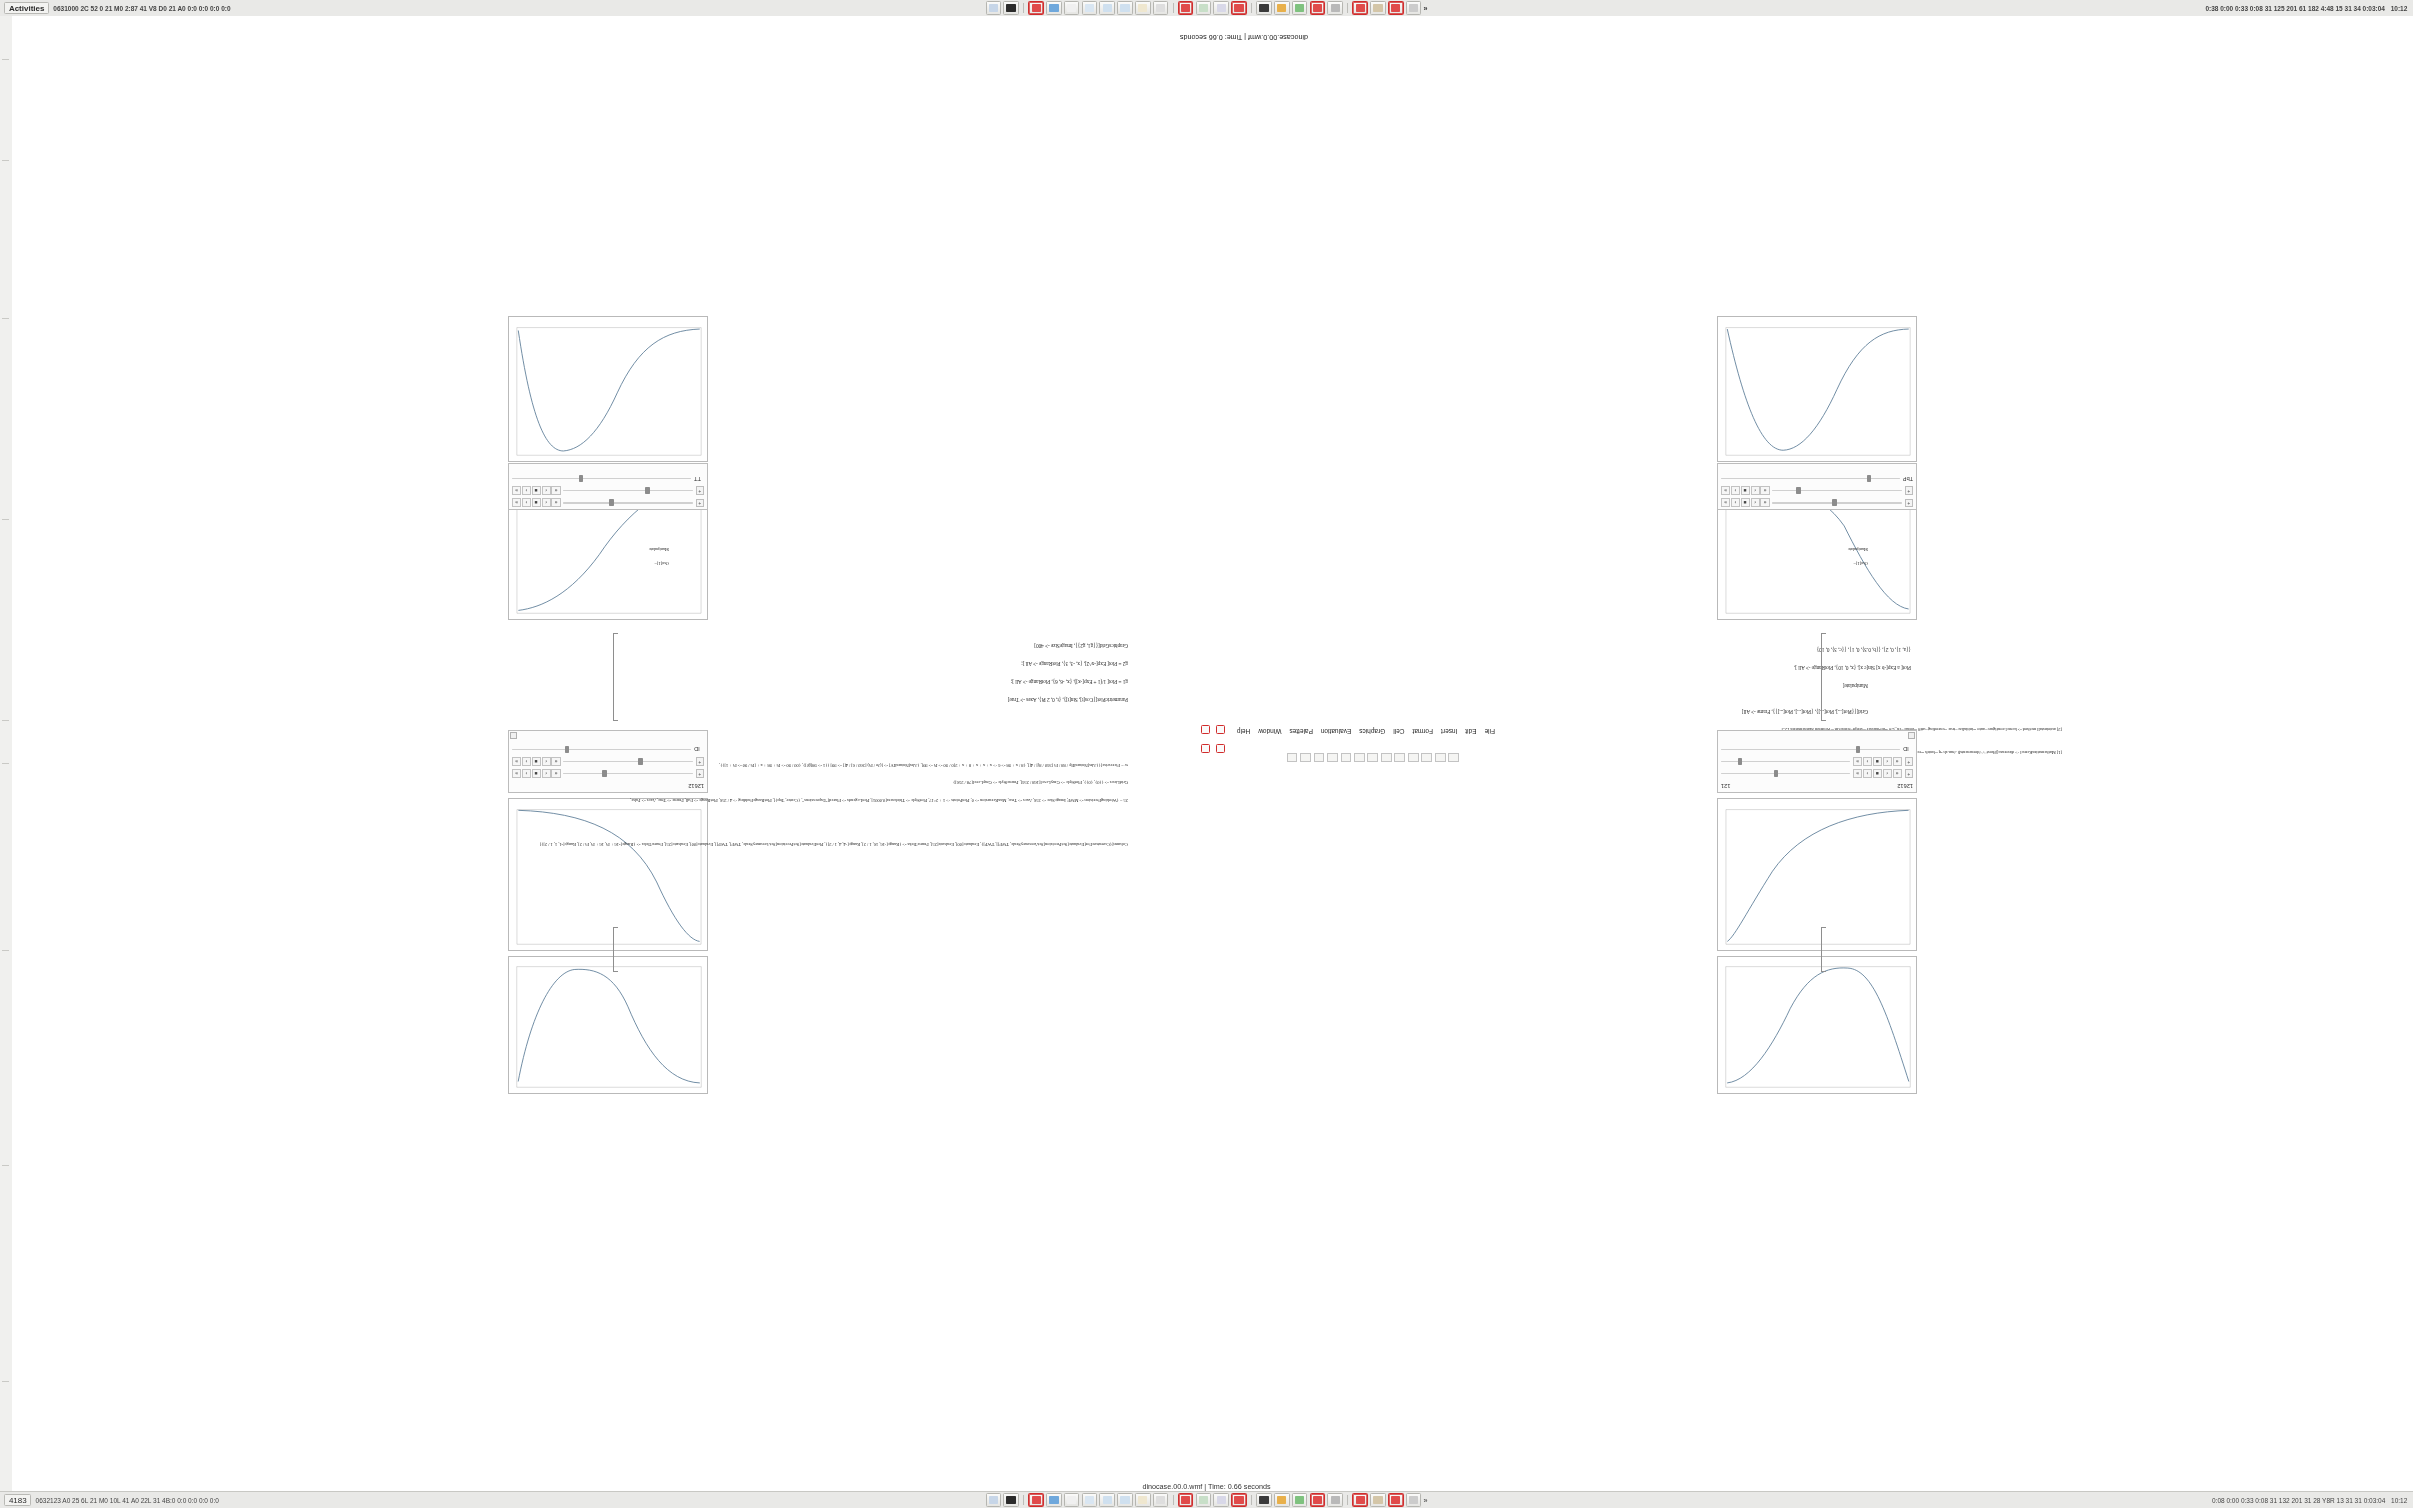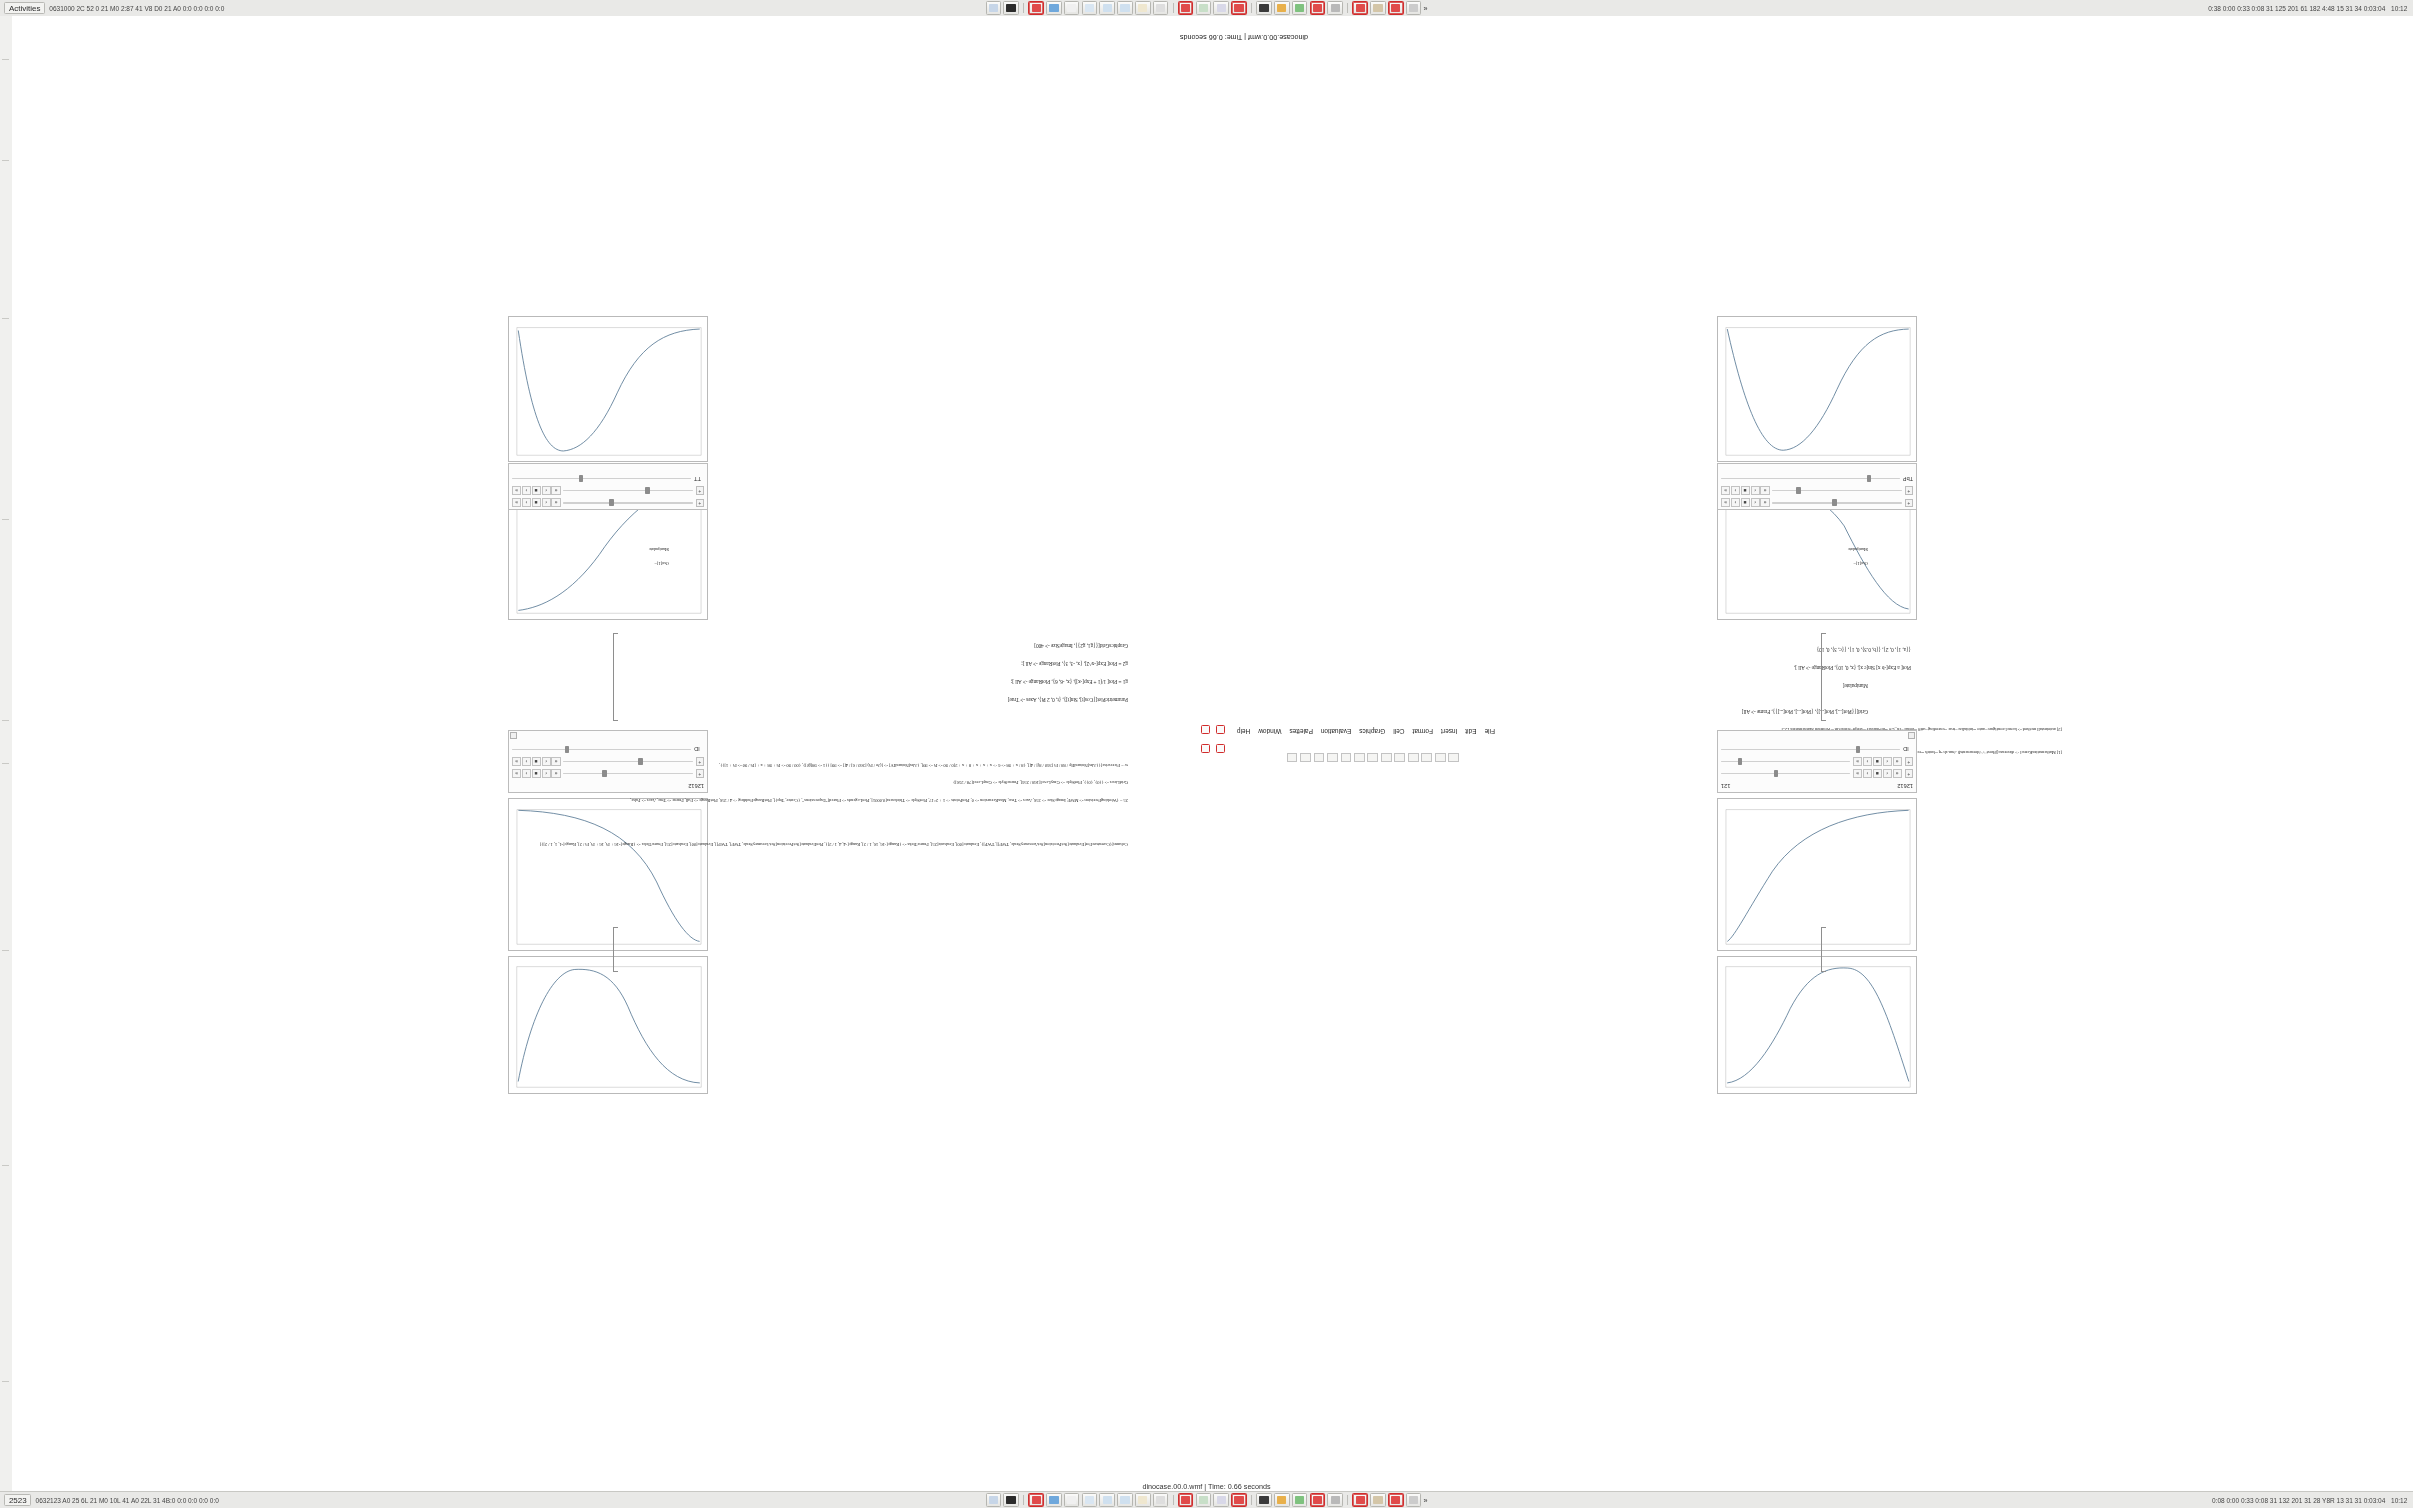--- a/index.html
+++ b/index.html
@@ -2,21 +2,21 @@
 <html style="font-size:11.5px"><head>
 <meta charset="utf-8">
 <style>
   html,body{margin:0;padding:0;background:#ffffff;}
   body{font-family:"Liberation Sans",sans-serif;color:#1a1a1a;}
   #screen{position:relative;width:2413px;height:1508px;overflow:hidden;background:#fdfdfd;}
 
   
   .panel{position:absolute;left:0;width:2413px;background:#e9e9e7;border-bottom:0.7px solid #c8c8c4;
          display:flex;align-items:center;font-size:8px;color:#2b2b2b;}
-  .panel.top{top:0;height:16px;}
+  .panel.top{top:0;height:16px;font-weight:bold;}
   .panel.bottom{bottom:0;height:16px;border-top:0.7px solid #c8c8c4;border-bottom:none;}
   .panel .left{display:flex;align-items:center;gap:4.3px;padding-left:4.3px;white-space:nowrap;}
   .panel .right{margin-left:auto;display:flex;align-items:center;gap:5.7px;padding-right:5.7px;white-space:nowrap;}
   .panel .center{position:absolute;left:50%;transform:translateX(-50%);display:flex;align-items:center;gap:2.2px;}
   .menu-btn{display:inline-flex;align-items:center;gap:2.2px;padding:0.7px 3.6px;border:0.7px solid #b9b9b5;border-radius:1.4px;background:#f3f3f1;}
   .chip{font-size:7.2px;color:#333;}
   .tiny{font-size:6.5px;color:#444;}
 
   
   .tb{width:13.6px;height:12.2px;border:0.7px solid #b5b5b0;border-radius:1.4px;background:linear-gradient(#fbfbfa,#e5e5e2);
@@ -495,21 +495,21 @@
 
     <div class="bracket" style="left:588px;top:772px;height:86px;"></div>
     <div class="bracket" style="left:1796px;top:772px;height:86px;"></div>
     <div class="bracket" style="left:588px;top:521px;height:43px;"></div>
     <div class="bracket" style="left:1796px;top:521px;height:43px;"></div>
   </div>
 
   <div class="panel bottom">
     <div class="left">
       <span class="menu-btn">
-          <span>2523</span>
+          <span>4183</span>
         </span>
       <span class="tiny">0632123  A0  25  6L  21  M0  10L  41  A0  22L  31  4B:0 0:0 0:0 0:0 0:0</span>
     </div>
     <div class="center" id="botTask">
         <span class="tb">
           <i style="background: rgb(199, 214, 232);"></i>
         </span>
         <span class="tb">
           <i style="background: rgb(43, 43, 43);"></i>
         </span>

